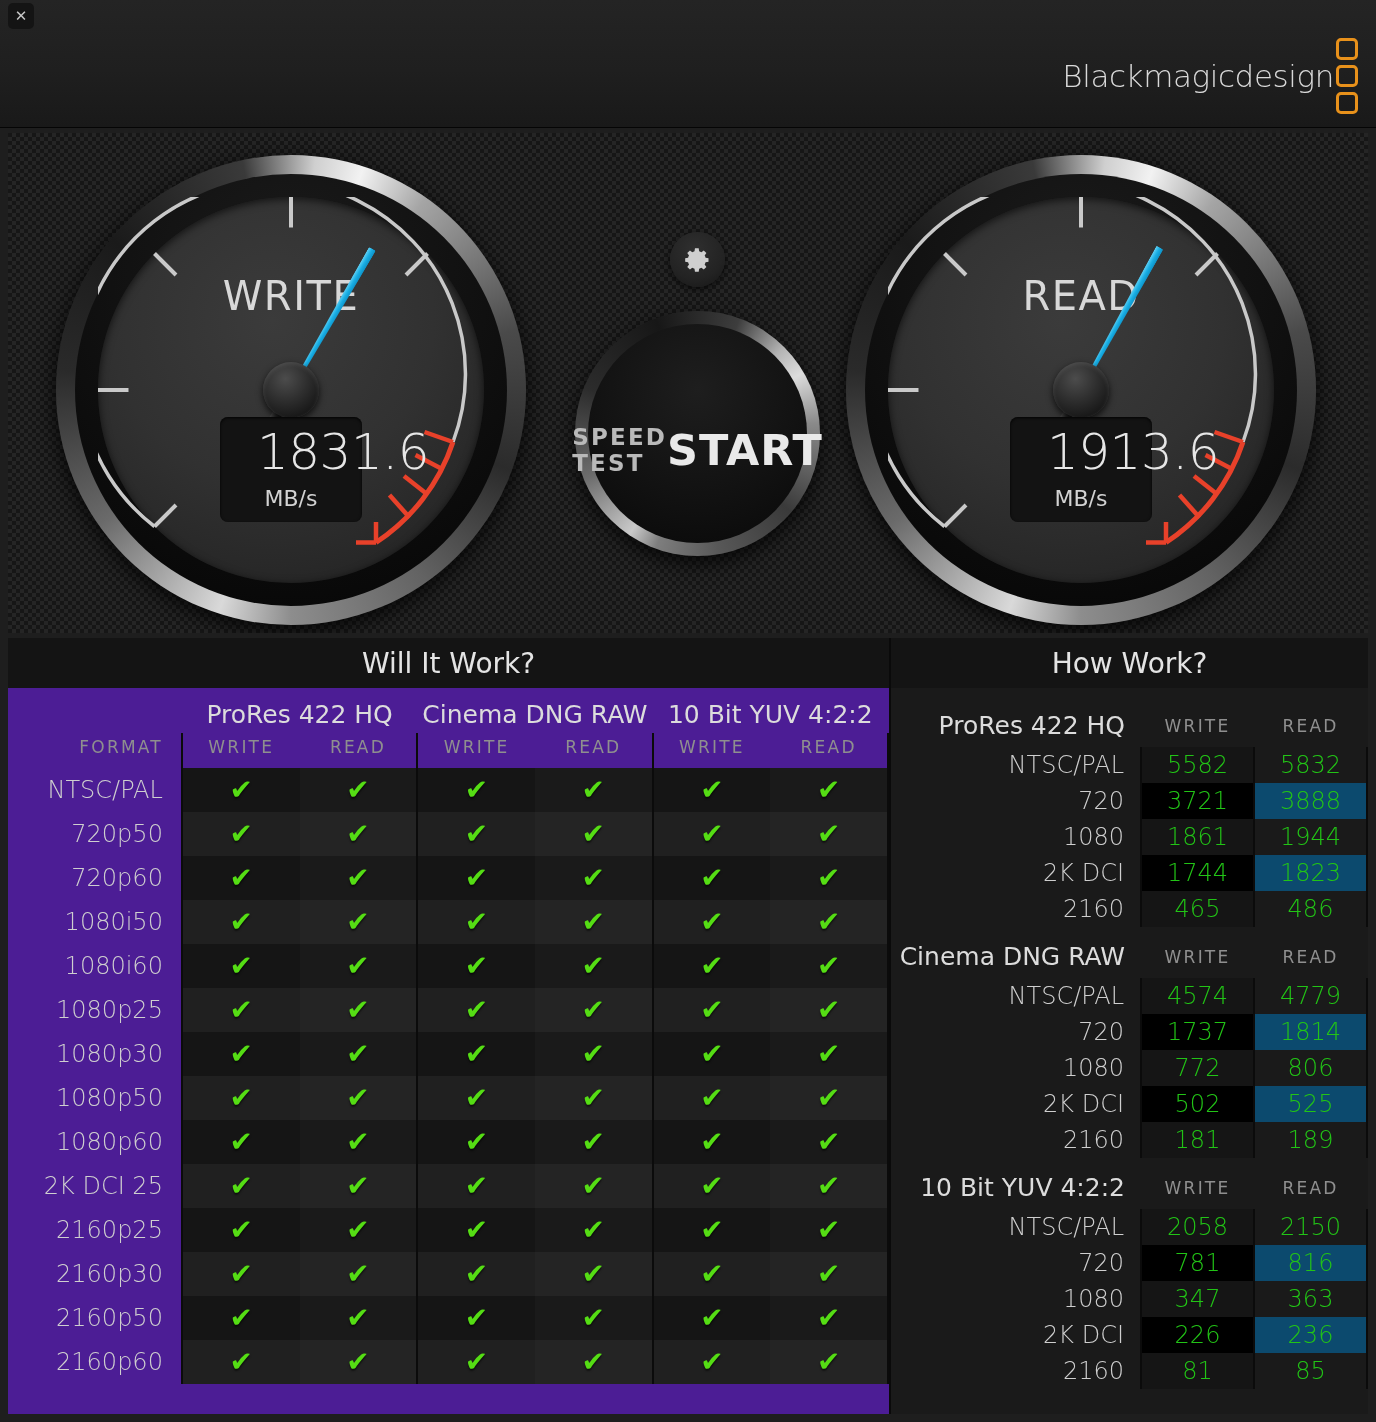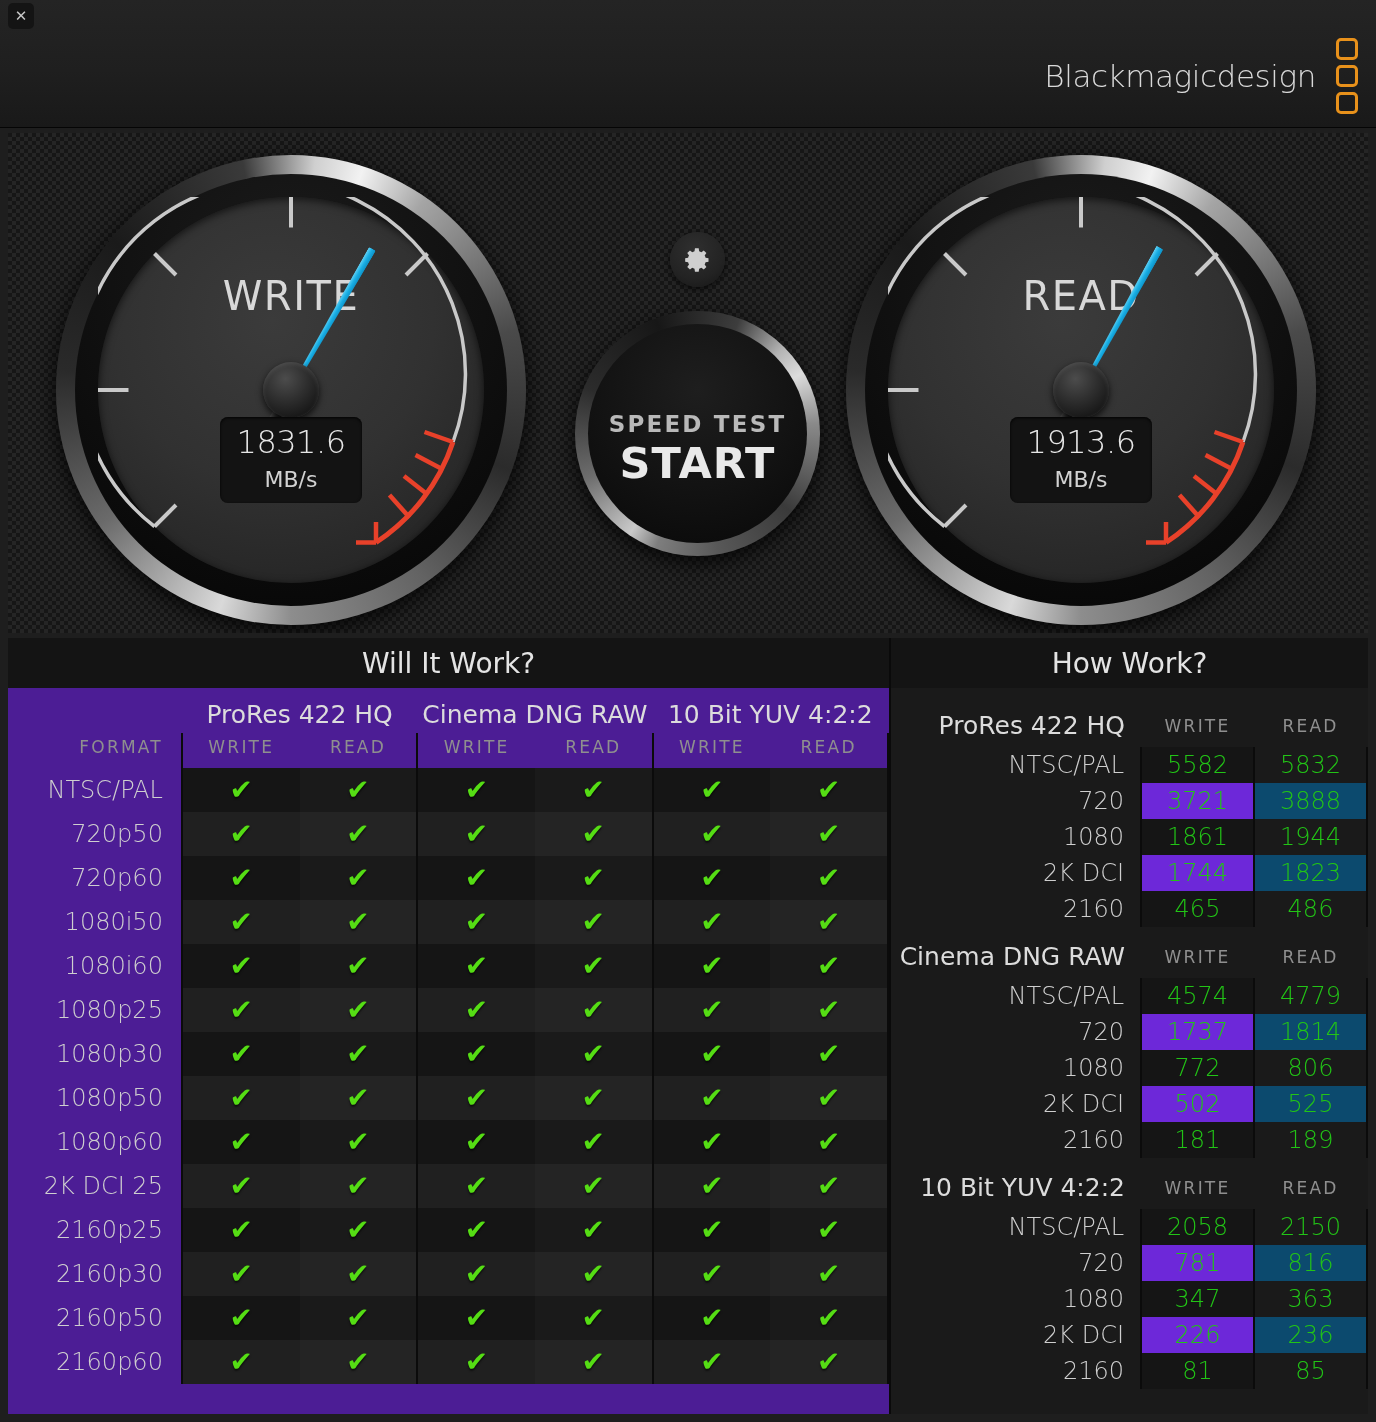--- a/index.html
+++ b/index.html
@@ -47,21 +47,21 @@
     font-weight: 300;
     color: #e8e8e8;
     letter-spacing: 0.3px;
     font-family: "DejaVu Sans", sans-serif;
   }
   #brand {
     position: absolute;
     right: 18px; top: 38px;
     display: flex;
     align-items: center;
-    gap: 20px;
+    gap: 2px;
   }
   #brand-text {
     font-size: 31px;
     font-weight: 300;
     color: #d9d9d9;
     letter-spacing: -0.4px;
   }
   #brand-marks {
     display: flex;
     flex-direction: column;
@@ -178,25 +178,26 @@
     top: 262px;
     transform: translateX(-50%);
     width: 142px;
     padding: 9px 0 11px;
     background: #131313;
     border-radius: 8px;
     text-align: center;
     box-shadow: inset 0 1px 3px rgba(0,0,0,0.9);
   }
   .readout-value {
-    font-size: 32px;
+    font-size: 50px;
     font-weight: 300;
     color: #e6e6e6;
     line-height: 1.05;
     letter-spacing: -0.5px;
+    padding-left: 37px;
   }
   .readout-unit {
     font-size: 22px;
     font-weight: 400;
     color: #d2d2d2;
     margin-top: 7px;
   }
 
   
   #gear-btn {
@@ -220,21 +221,21 @@
       #8a8a8a 245deg, #3a3a3a 290deg, #585858 330deg, #7e7e7e 360deg);
     box-shadow: 0 7px 20px rgba(0,0,0,0.8);
     cursor: pointer;
   }
   #start-inner {
     position: absolute;
     inset: 13px;
     border-radius: 50%;
     background: radial-gradient(circle at 50% 30%, #1e1e1e 0%, #121212 55%, #080808 100%);
     display: flex;
-    flex-direction: column;
+    flex-direction: row;
     align-items: center;
     justify-content: center;
     padding-top: 32px;
   }
   #start-sub {
     font-size: 23px;
     font-weight: 700;
     color: #b9b9b9;
     letter-spacing: 2.2px;
   }
@@ -354,21 +355,21 @@
     height: 36px;
   }
   #hf-table td.val {
     font-size: 24px;
     font-weight: 300;
     color: #22c416;
     text-align: center;
     height: 36px;
   }
   #hf-table tr.odd  td.val { background: #151515; }
-  #hf-table tr.even td.val { background: #6d28d9; }
+  #hf-table tr.even td.val { background: #000000; }
   #hf-table tr.odd  td.val.alt { background: #1a1a1a; }
   #hf-table tr.even td.val.alt { background: #0c4a6e; }
 </style>
 </head>
 <body>
 
 <div id="app">
 
   <div id="titlebar">
     <div id="close-btn">✕</div>

